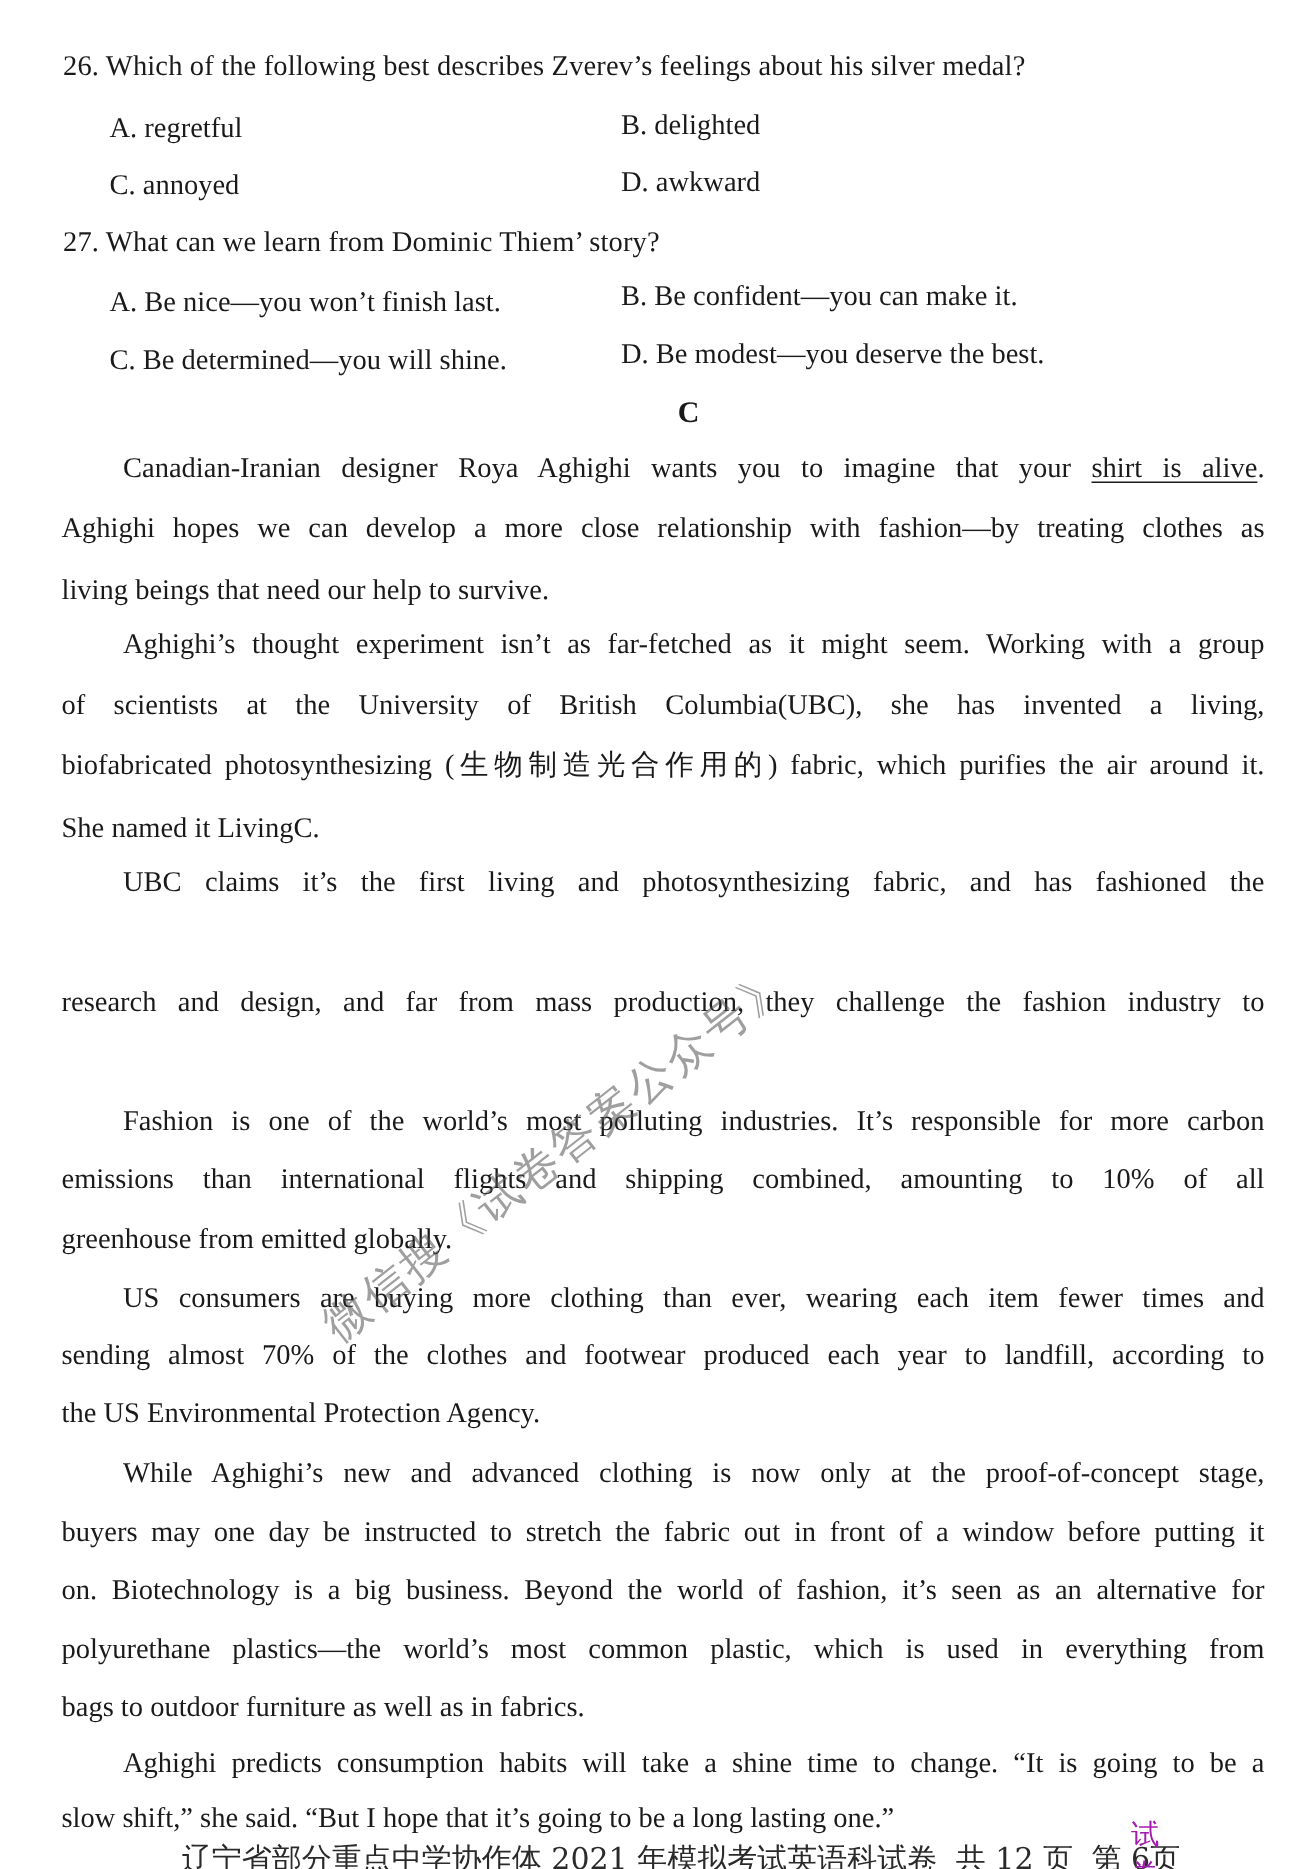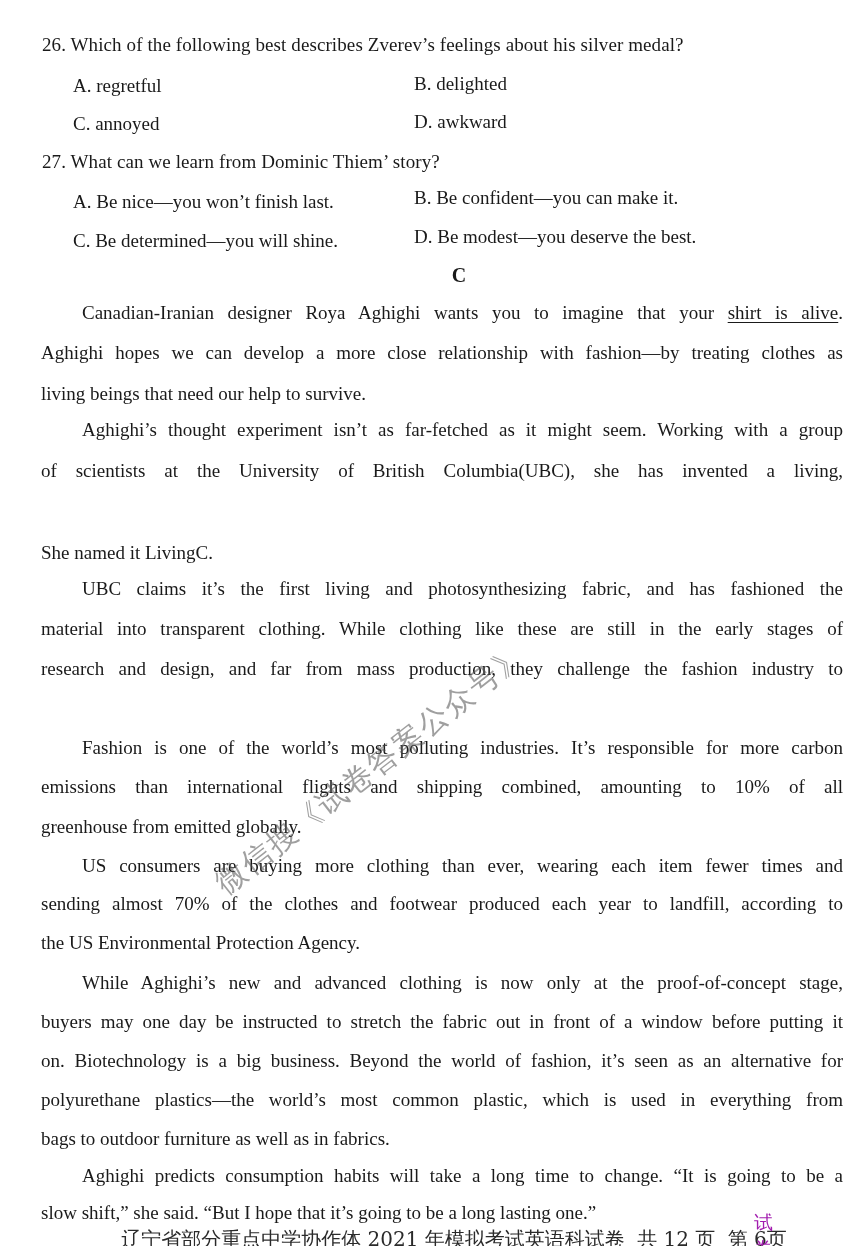--- a/index.html
+++ b/index.html
@@ -114,41 +114,41 @@
   <div class="opt opt-right" style="top:210px;">D. Be modest—you deserve the best.</div>
 
   <div class="section-letter">C</div>
 
   <div class="para-line indent" style="top:285px;"><span>Canadian-Iranian designer Roya Aghighi wants you to imagine that your </span><span class="underline">shirt is alive</span><span>.</span></div>
   <div class="para-line" style="top:325px;">Aghighi hopes we can develop a more close relationship with fashion—by treating clothes as</div>
   <div class="para-line last" style="top:366px;">living beings that need our help to survive.</div>
 
   <div class="para-line indent" style="top:402px;">Aghighi’s thought experiment isn’t as far-fetched as it might seem. Working with a group</div>
   <div class="para-line" style="top:443px;">of scientists at the University of British Columbia(UBC), she has invented a living,</div>
+  <div class="para-line" style="top:483px;">biofabricated photosynthesizing (生物制造光合作用的) fabric, which purifies the air around it.</div>
   <div class="para-line last" style="top:525px;">She named it LivingC.</div>
 
   <div class="para-line indent" style="top:561px;">UBC claims it’s the first living and photosynthesizing fabric, and has fashioned the</div>
-  <div class="para-line" style="top:601px;">material into transparent clothing. While clothing like these are still in the early stages of</div>
   <div class="para-line" style="top:641px;">research and design, and far from mass production, they challenge the fashion industry to</div>
 
   <div class="para-line indent" style="top:720px;">Fashion is one of the world’s most polluting industries. It’s responsible for more carbon</div>
   <div class="para-line" style="top:759px;">emissions than international flights and shipping combined, amounting to 10% of all</div>
   <div class="para-line last" style="top:799px;">greenhouse from emitted globally.</div>
 
   <div class="para-line indent" style="top:838px;">US consumers are buying more clothing than ever, wearing each item fewer times and</div>
   <div class="para-line" style="top:876px;">sending almost 70% of the clothes and footwear produced each year to landfill, according to</div>
   <div class="para-line last" style="top:915px;">the US Environmental Protection Agency.</div>
 
   <div class="para-line indent" style="top:955px;">While Aghighi’s new and advanced clothing is now only at the proof-of-concept stage,</div>
   <div class="para-line" style="top:994px;">buyers may one day be instructed to stretch the fabric out in front of a window before putting it</div>
   <div class="para-line" style="top:1033px;">on. Biotechnology is a big business. Beyond the world of fashion, it’s seen as an alternative for</div>
   <div class="para-line" style="top:1072px;">polyurethane plastics—the world’s most common plastic, which is used in everything from</div>
   <div class="para-line last" style="top:1111px;">bags to outdoor furniture as well as in fabrics.</div>
 
-  <div class="para-line indent" style="top:1148px;">Aghighi predicts consumption habits will take a long time to change. “It is going to be a</div>
+  <div class="para-line indent" style="top:1148px;">Aghighi predicts consumption habits will take a shine time to change. “It is going to be a</div>
   <div class="para-line last" style="top:1185px;">slow shift,” she said. “But I hope that it’s going to be a long lasting one.”</div>
 
   <div class="watermark">微信搜《试卷答案公众号》</div>
 
   <div class="footer">
     <span>辽宁省部分重点中学协作体 2021 年模拟考试英语科试卷</span>
     <span>共 12 页</span>
     <span>第 6页</span>
   </div>
 

